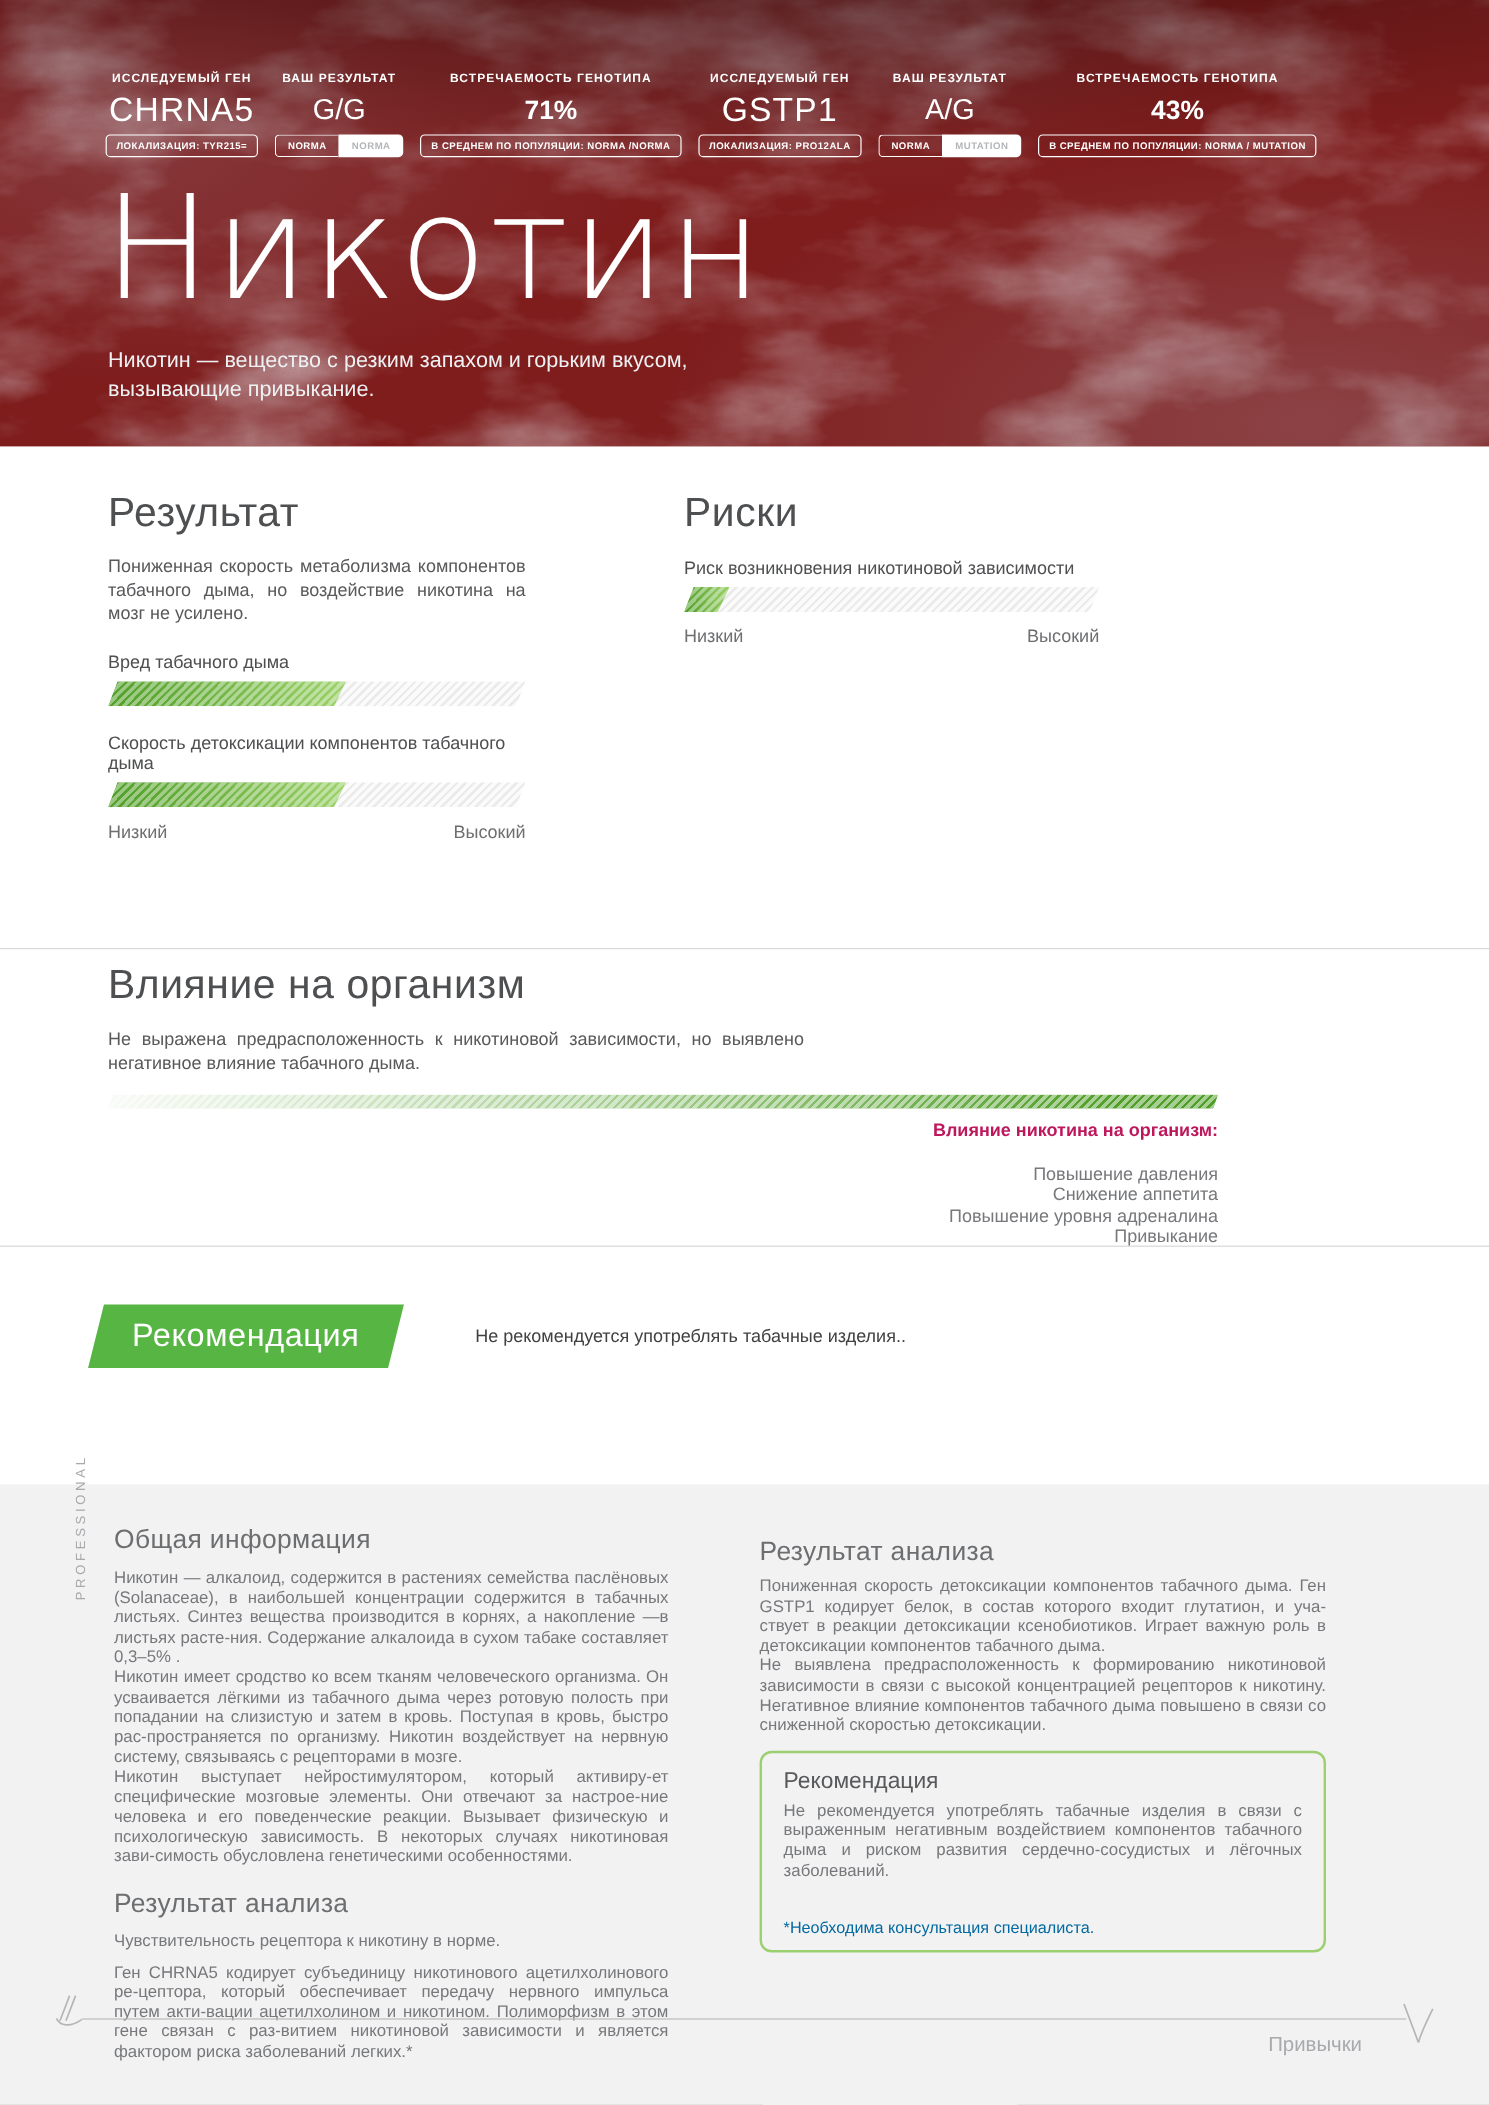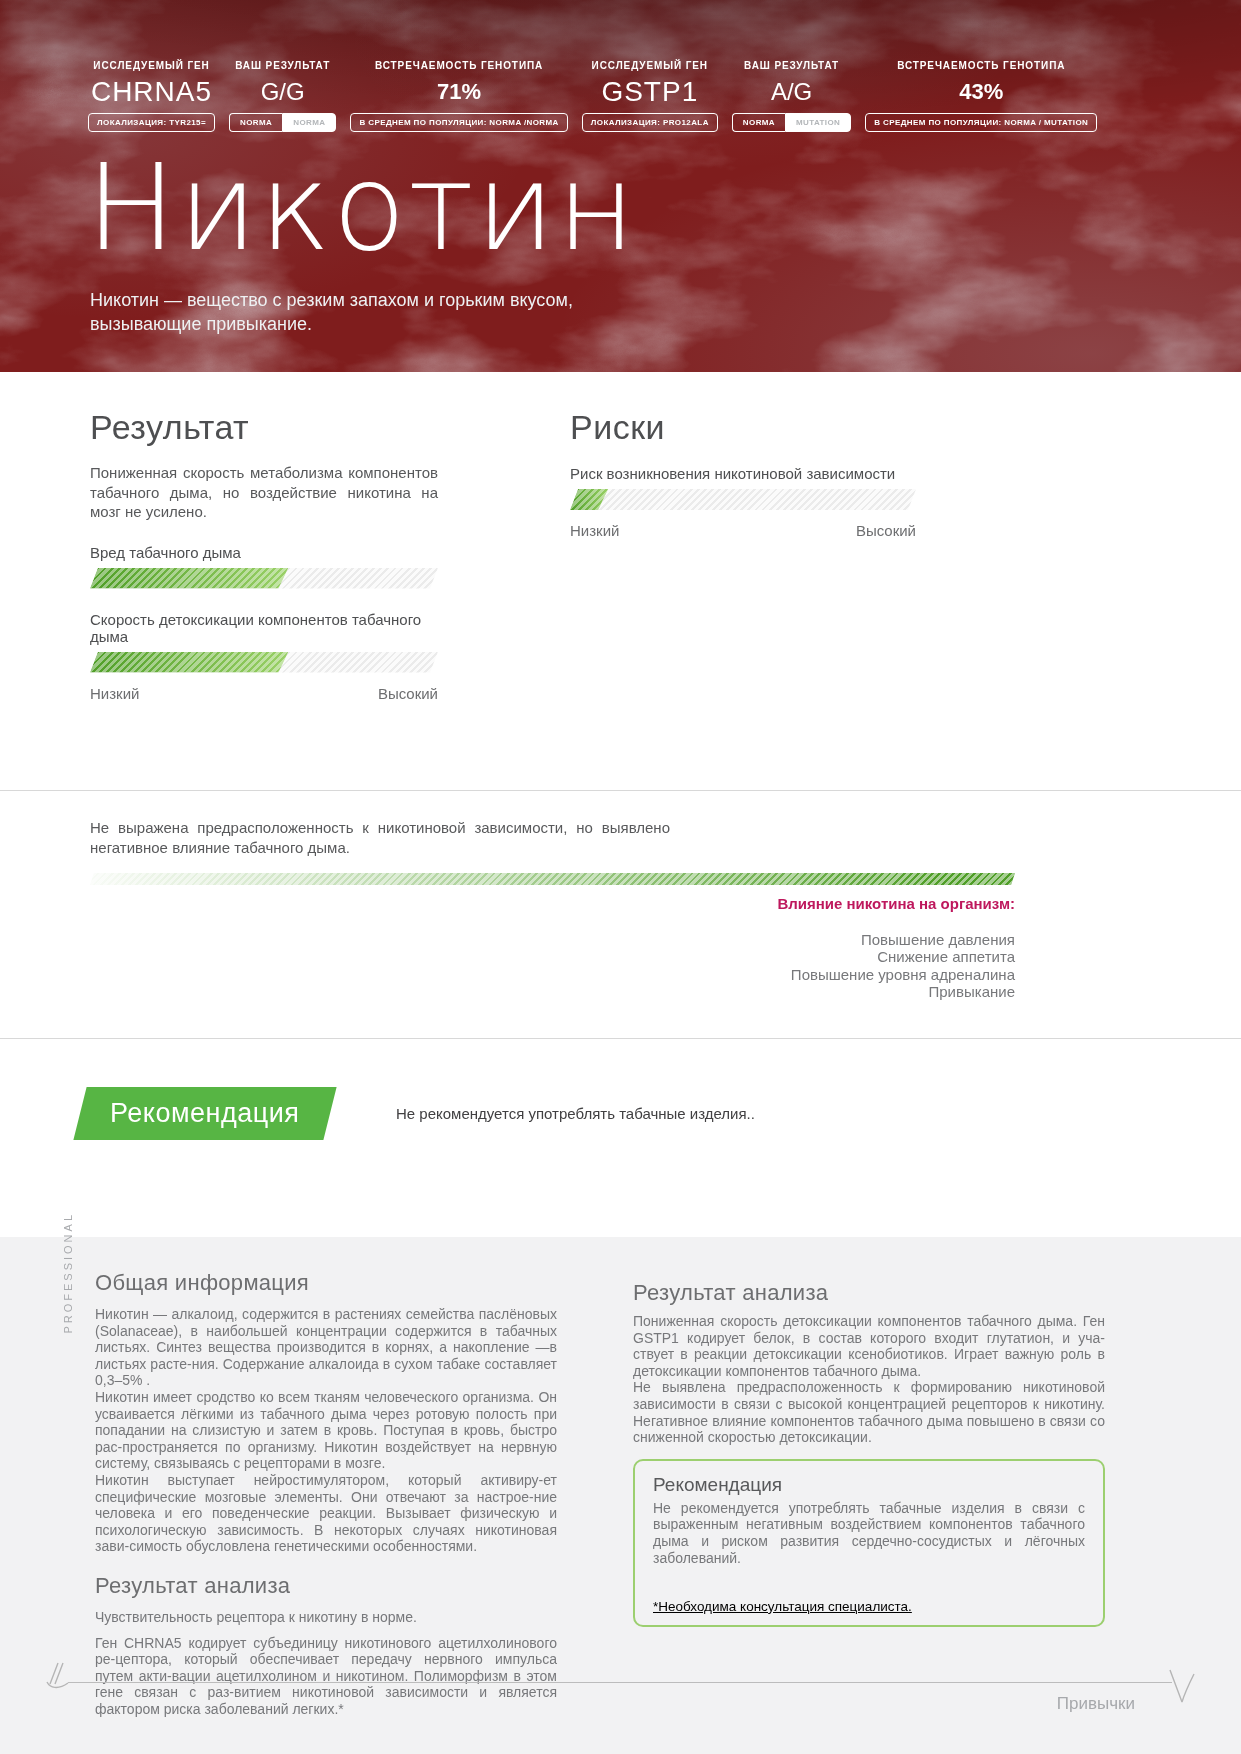--- a/index.html
+++ b/index.html
@@ -87,21 +87,21 @@
   .left-col .intro { margin-top:10px; text-align:left; }
   .left-col .sub-txt { margin-top:9px; }
 
   .right-col { position:absolute; left:633px; top:1280px; width:472px; }
   .right-col h3 { margin-bottom:7px; }
   .right-col .gap { margin-top:21px; }
 
   .rbox { position:relative; margin-top:13px; border:2px solid #9ccf6f; border-radius:10px;
           padding:13px 18px; height:168px; background:transparent; }
   .rbox h4 { font-size:19px; font-weight:400; color:#58595b; margin-bottom:4px; }
-  .rbox .foot { position:absolute; left:18px; bottom:11px; font-size:13.5px; color:#000000;text-decoration:underline; }
+  .rbox .foot { position:absolute; left:18px; bottom:11px; font-size:13.5px; color:#0369a1; }
 
   
   .foot-line { position:absolute; left:68px; top:1682px; width:1104px; border-top:1px solid #bcbcbc; }
   .page-num { position:absolute; left:0; top:1688px; width:1241px; text-align:center;
               font-size:27px; font-weight:300; color:#a7a9ac; }
   .section-name { position:absolute; right:106px; top:1694px; font-size:17px; color:#a7a9ac; }
   .zz { position:absolute; stroke:#b5b5b5; fill:none; stroke-width:1.4; }
 </style>
 </head>
 <body>
@@ -198,20 +198,21 @@
     </div>
     <div class="scale">
       <span>Низкий</span>
       <span>Высокий</span>
     </div>
   </div>
 
   <div class="divider" style="top:790px"></div>
 
   <div class="influence">
+    <h2 class="sec">Влияние на организм</h2>
     <p class="body-txt">Не выражена предрасположенность к никотиновой зависимости, но выявлено негативное влияние табачного дыма.</p>
     <div class="bigbar"></div>
     <div class="inf-list">
       <span class="t">Влияние никотина на организм:</span>
       <span>Повышение давления</span>
       <span>Снижение аппетита</span>
       <span>Повышение уровня адреналина</span>
       <span>Привыкание</span>
     </div>
   </div>

